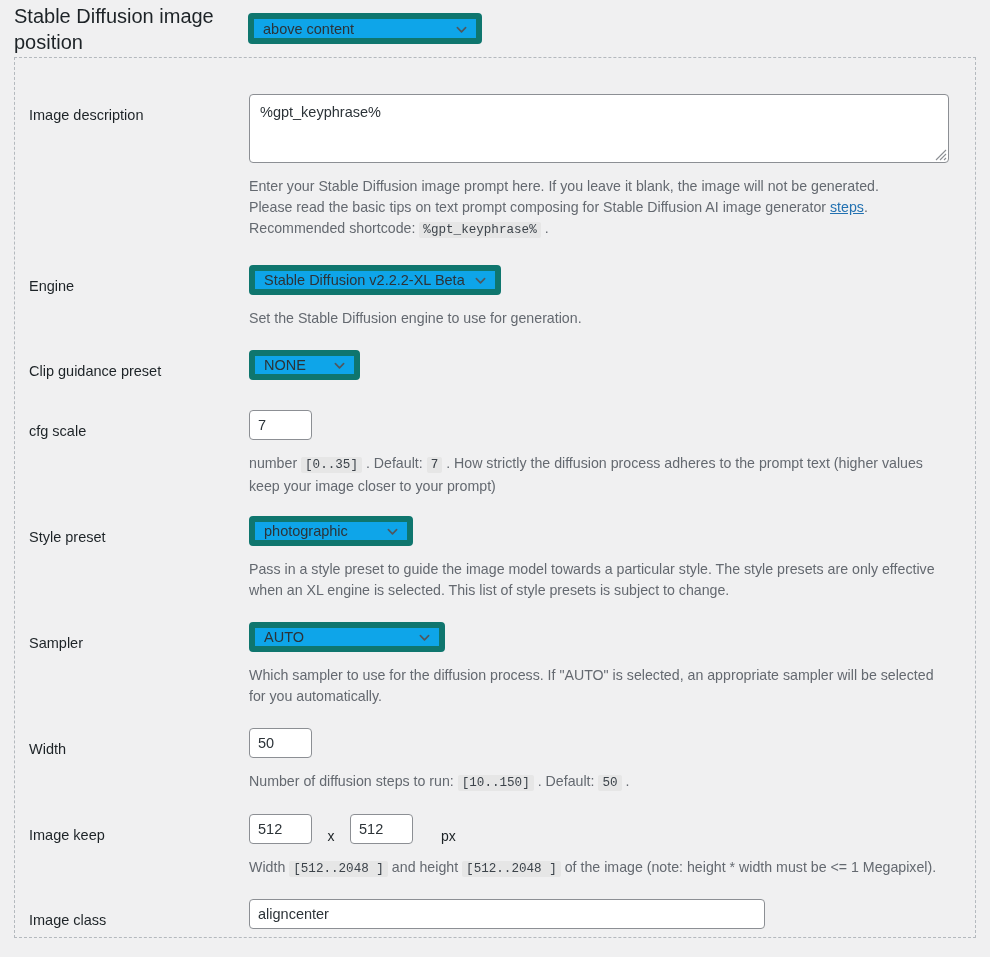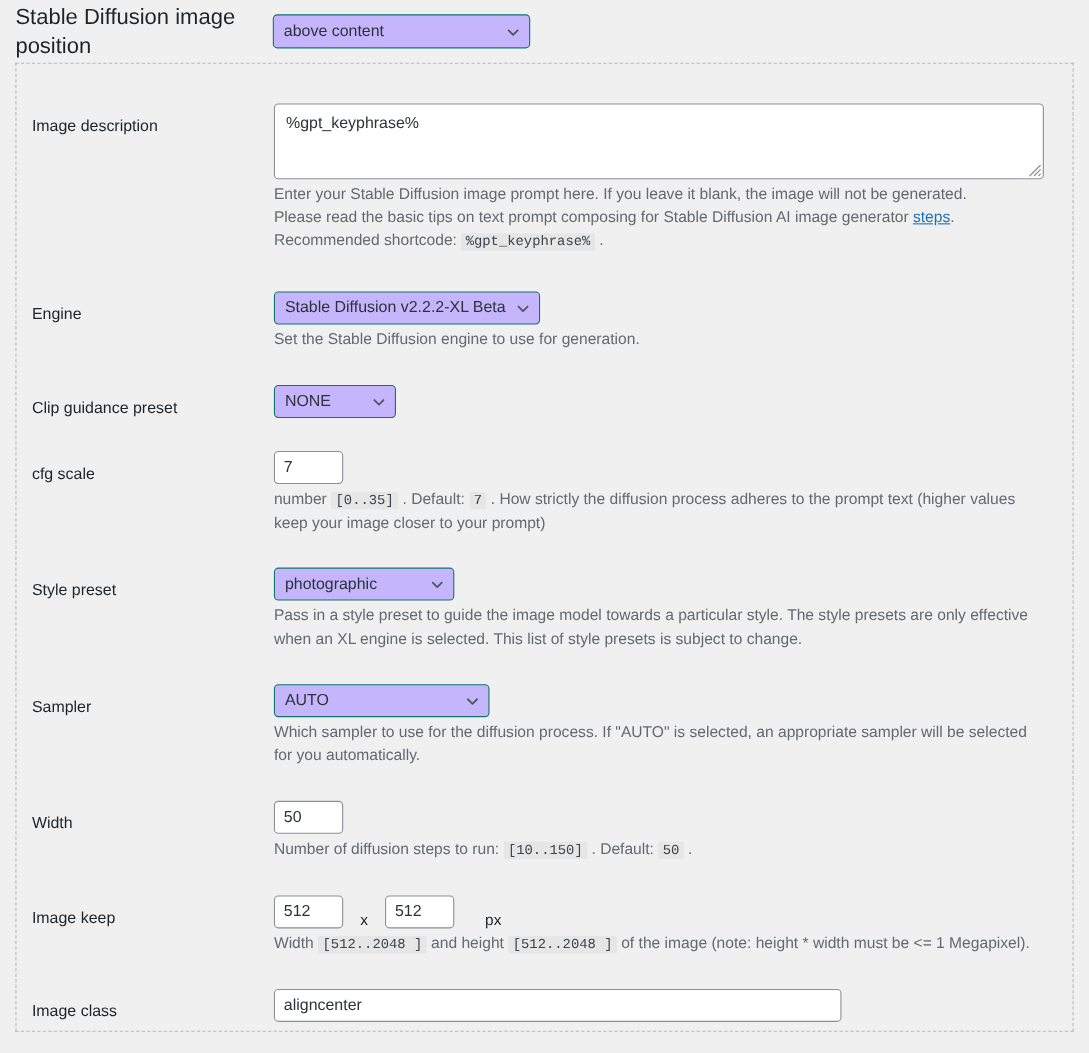--- a/index.html
+++ b/index.html
@@ -36,22 +36,22 @@
     font-size: 20px;
     color: #1d2327;
     line-height: 1.3;
   }
 
   
   .sel {
     position: relative;
     display: inline-flex;
     align-items: center;
-    background: #c4b5fd;
-    border: 1px solid #0f766e;
+    background: #0ea5e9;
+    border: 6px solid #0f766e;
     border-radius: 4px;
     box-sizing: border-box;
     height: 30px;
     padding: 0 30px 0 9px;
     font-size: 14.5px;
     color: #2c3338;
     line-height: 28px;
     white-space: nowrap;
     cursor: default;
     box-shadow: 0 0 0 transparent;
@@ -131,21 +131,21 @@
     position: absolute;
     right: 2px;
     bottom: 2px;
     width: 14px;
     height: 14px;
     pointer-events: none;
   }
 
   
   .desc {
-    margin-top: 4px;
+    margin-top: 13px;
     width: 700px;
     font-size: 14.2px;
     color: #646970;
     line-height: 21px;
   }
   .desc a {
     color: #2271b1;
     text-decoration: underline;
   }
   code, .code {

